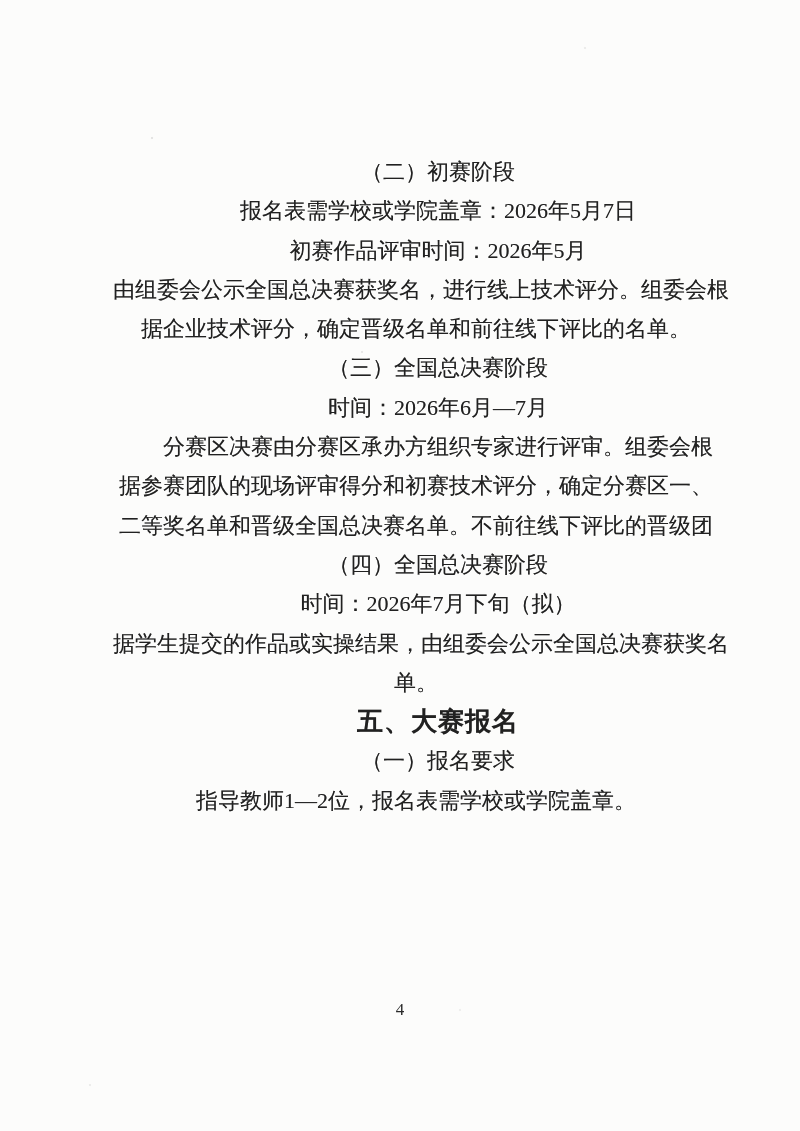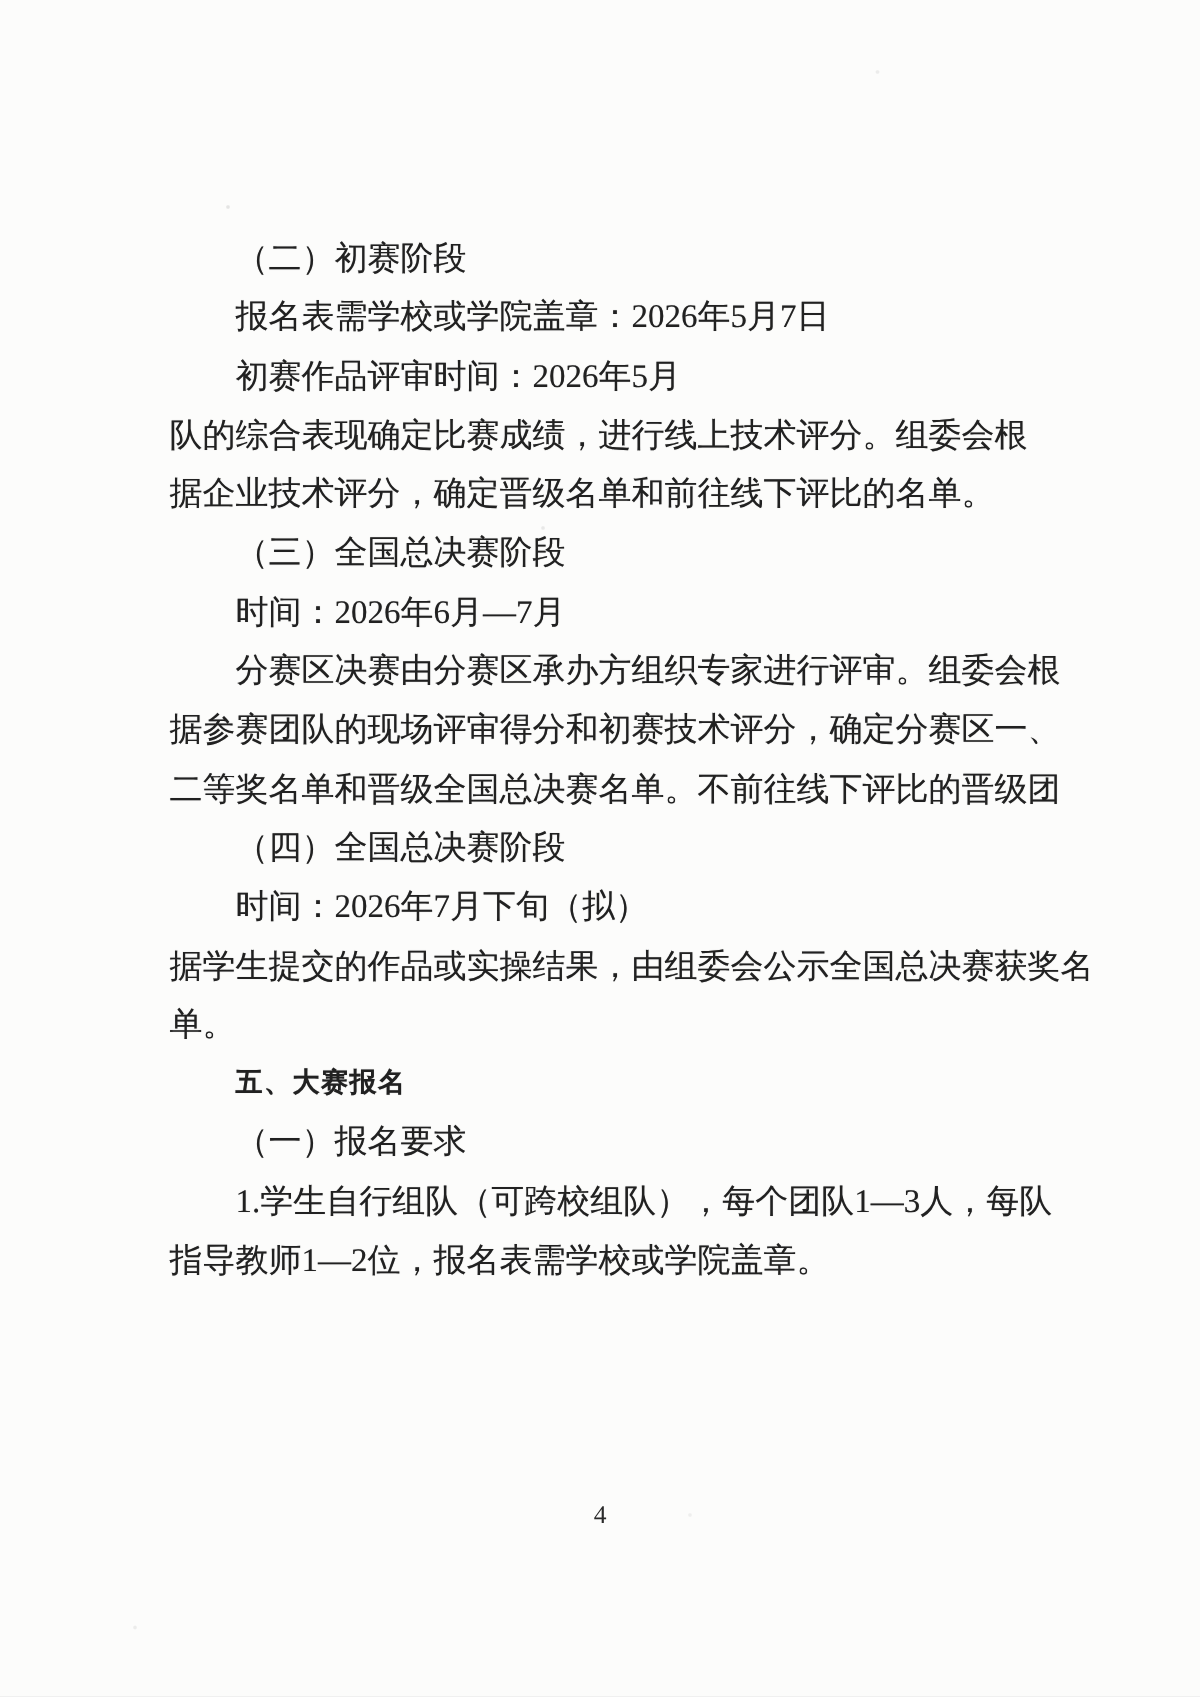--- a/index.html
+++ b/index.html
@@ -28,61 +28,61 @@
     left: 113px;
     top: 152px;
     width: 606px;
   }
   .line {
     line-height: 39.3px;
     height: 39.3px;
     font-size: 22px;
     white-space: nowrap;
     text-shadow: 0 0 0.5px rgba(40,40,40,0.45);
+    text-align: center;
   }
   .line.indent {
     padding-left: 44px;
   }
   .line.sub {
     font-size: 22px;
   }
   .line.heading {
     font-family: Liberation Serif, serif;
     font-weight: 700;
-    font-size: 18px;
+    font-size: 26px;
     letter-spacing: 1px;
   }
   .page-number {
     position: absolute;
     top: 1000px;
     left: 0;
     width: 100%;
     text-align: center;
     font-size: 17px;
     color: #2a2a2a;
   }
 </style>
 </head>
 <body>
 
 <div class="page">
   <div class="content" id="doc-lines">
       <div class="line sub indent">（二）初赛阶段</div>
       <div class="line body indent">报名表需学校或学院盖章：2026年5月7日</div>
       <div class="line body indent">初赛作品评审时间：2026年5月</div>
-      <div class="line body">队的综合表现确定比赛成绩，进行线上技术评分。组委会根</div>
+      <div class="line body">由组委会公示全国总决赛获奖名，进行线上技术评分。组委会根</div>
       <div class="line body">据企业技术评分，确定晋级名单和前往线下评比的名单。</div>
       <div class="line sub indent">（三）全国总决赛阶段</div>
       <div class="line body indent">时间：2026年6月—7月</div>
       <div class="line body indent">分赛区决赛由分赛区承办方组织专家进行评审。组委会根</div>
       <div class="line body">据参赛团队的现场评审得分和初赛技术评分，确定分赛区一、</div>
       <div class="line body">二等奖名单和晋级全国总决赛名单。不前往线下评比的晋级团</div>
       <div class="line sub indent">（四）全国总决赛阶段</div>
       <div class="line body indent">时间：2026年7月下旬（拟）</div>
       <div class="line body">据学生提交的作品或实操结果，由组委会公示全国总决赛获奖名</div>
       <div class="line body">单。</div>
       <div class="line heading indent">五、大赛报名</div>
       <div class="line sub indent">（一）报名要求</div>
-      <div class="line body indent">1.学生自行组队（可跨校组队），每个团队1—3人，每队</div>
       <div class="line body">指导教师1—2位，报名表需学校或学院盖章。</div>
     </div>
   <div class="page-number">4</div>
 </div>
 
 </body></html>

